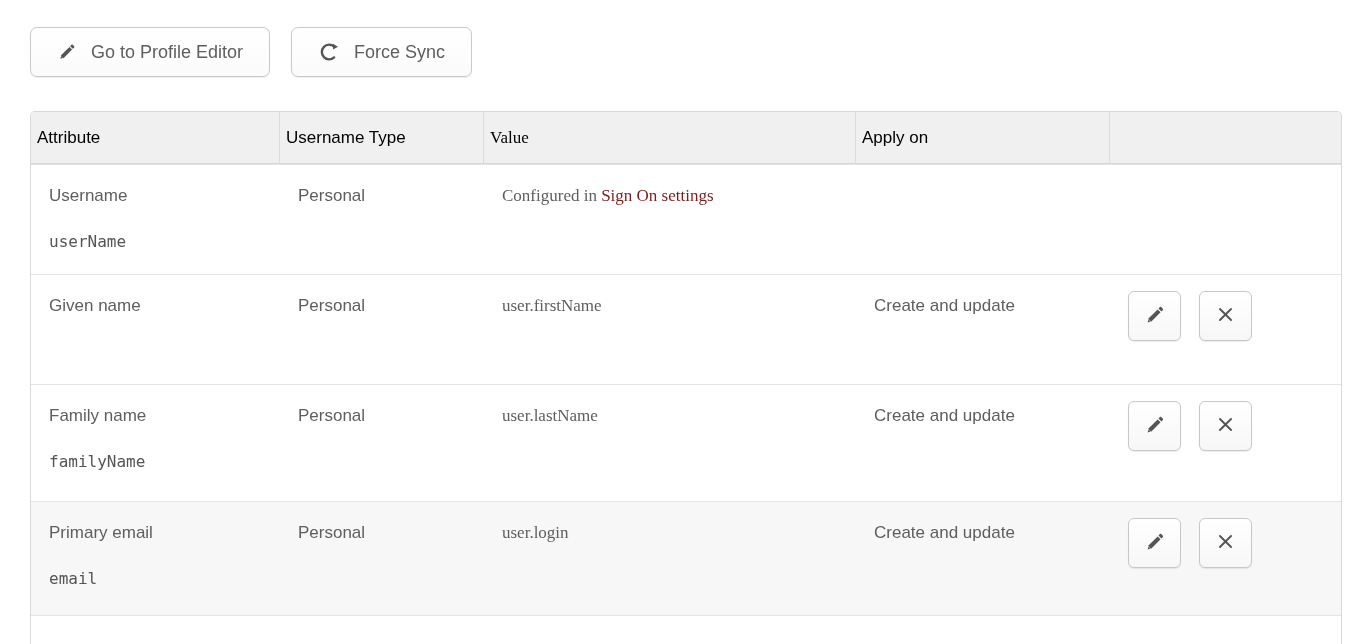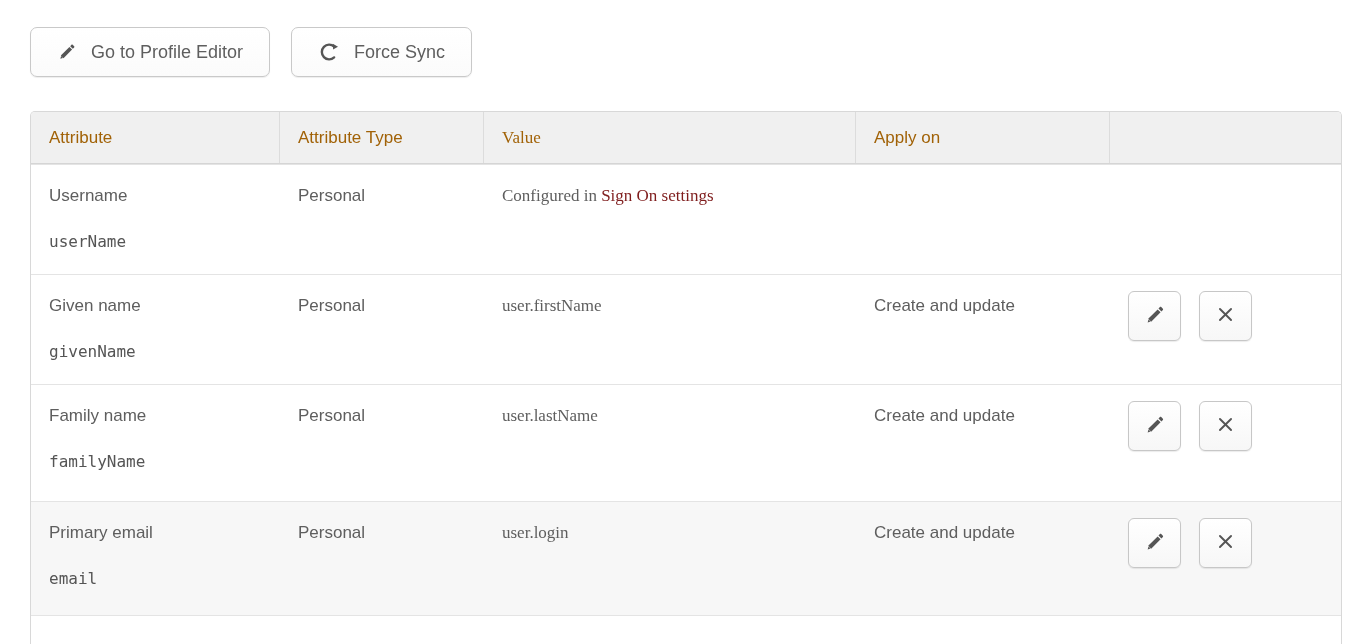--- a/index.html
+++ b/index.html
@@ -34,22 +34,22 @@
     border-radius: 5px 5px 0 0;
   }
   .thead {
     display: flex; height: 52px;
     background: #f0f0f0;
     border-bottom: 1px solid #d5d5d5;
     border-radius: 4px 4px 0 0;
   }
   .th {
     display: flex; align-items: center;
-    padding-left: 18px;
-    font-size: 17px; color: #a16207;
+    padding-left: 6px;
+    font-size: 17px; color: #000000;
     border-right: 1px solid #dcdcdc;
   }
   .th:last-child { border-right: none; }
 
   .col-attr  { width: 249px; }
   .col-type  { width: 204px; }
   .col-value { width: 372px; font-family: Liberation Serif, serif; }
   .col-apply { width: 254px; }
   .col-act   { flex: 1; }
 
@@ -103,21 +103,21 @@
         </svg>
       </span>
       <span>Force Sync</span>
     </button>
   </div>
 
   <div class="attr-table">
 
     <div class="thead">
       <div class="th col-attr">Attribute</div>
-      <div class="th col-type">Attribute Type</div>
+      <div class="th col-type">Username Type</div>
       <div class="th col-value">Value</div>
       <div class="th col-apply">Apply on</div>
       <div class="th col-act"></div>
     </div>
 
     <div class="trow">
       <div class="td attr-cell col-attr">
         <span>Username</span>
         <span class="attr-variable">userName</span>
       </div>
@@ -125,21 +125,20 @@
       <div class="td col-value">
         <span>Configured in </span><a class="link">Sign On settings</a>
       </div>
       <div class="td col-apply"></div>
       <div class="col-act"></div>
     </div>
 
     <div class="trow">
       <div class="td attr-cell col-attr">
         <span>Given name</span>
-        <span class="attr-variable">givenName</span>
       </div>
       <div class="td col-type">Personal</div>
       <div class="td col-value">user.firstName</div>
       <div class="td col-apply">Create and update</div>
       <div class="col-act actions">
         <button class="icon-btn">
           <span>
             <svg width="22" height="22" viewBox="0 0 24 24" fill="#555555">
               <path d="M4.6 16.2 L14.9 5.9 L18.1 9.1 L7.8 19.4 Z M4 20.2 L4.9 16.9 L7.1 19.1 Z M15.8 5 L17.4 3.4 C17.8 3 18.4 3 18.8 3.4 L20.6 5.2 C21 5.6 21 6.2 20.6 6.6 L19 8.2 Z"></path>
             </svg>

